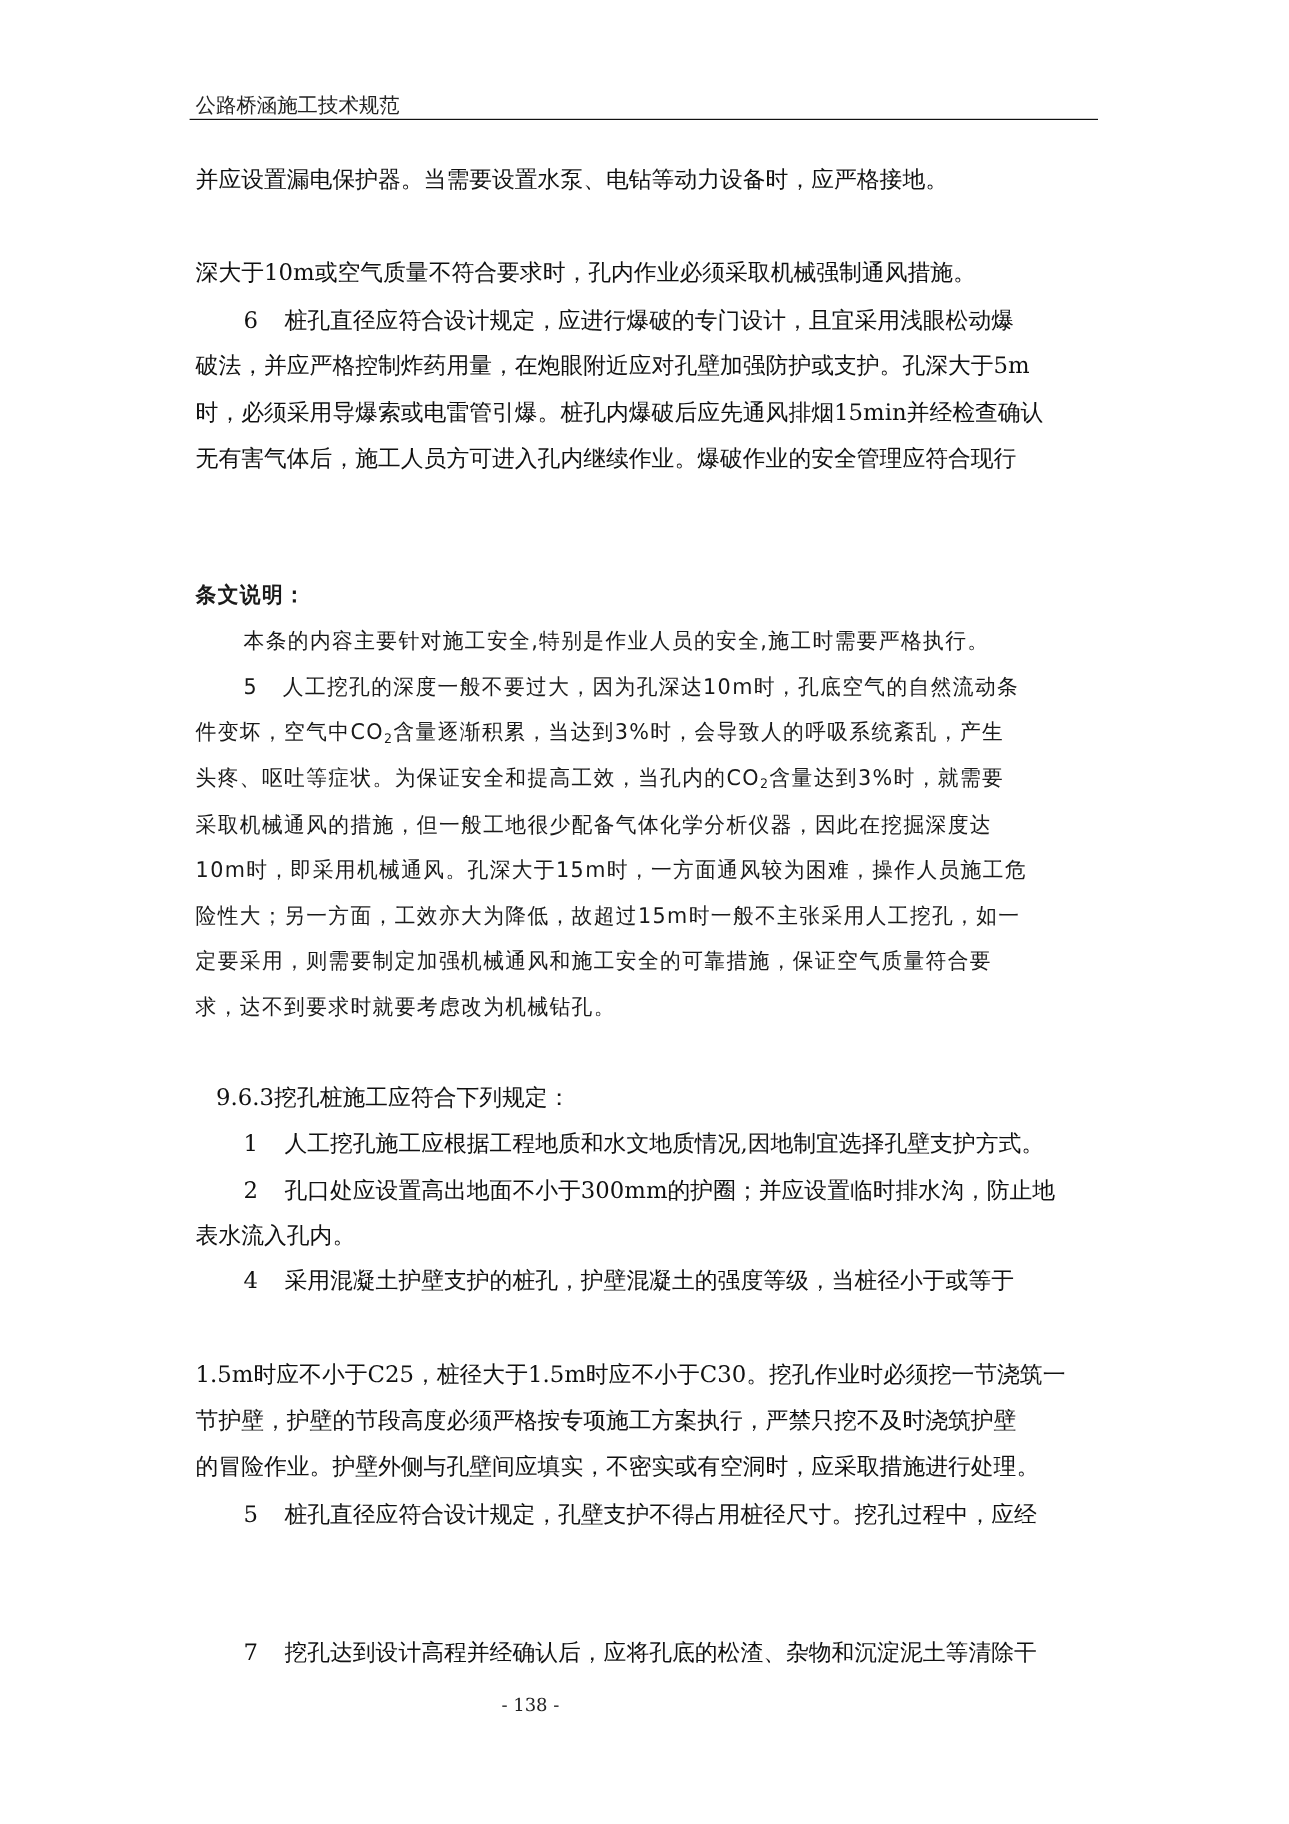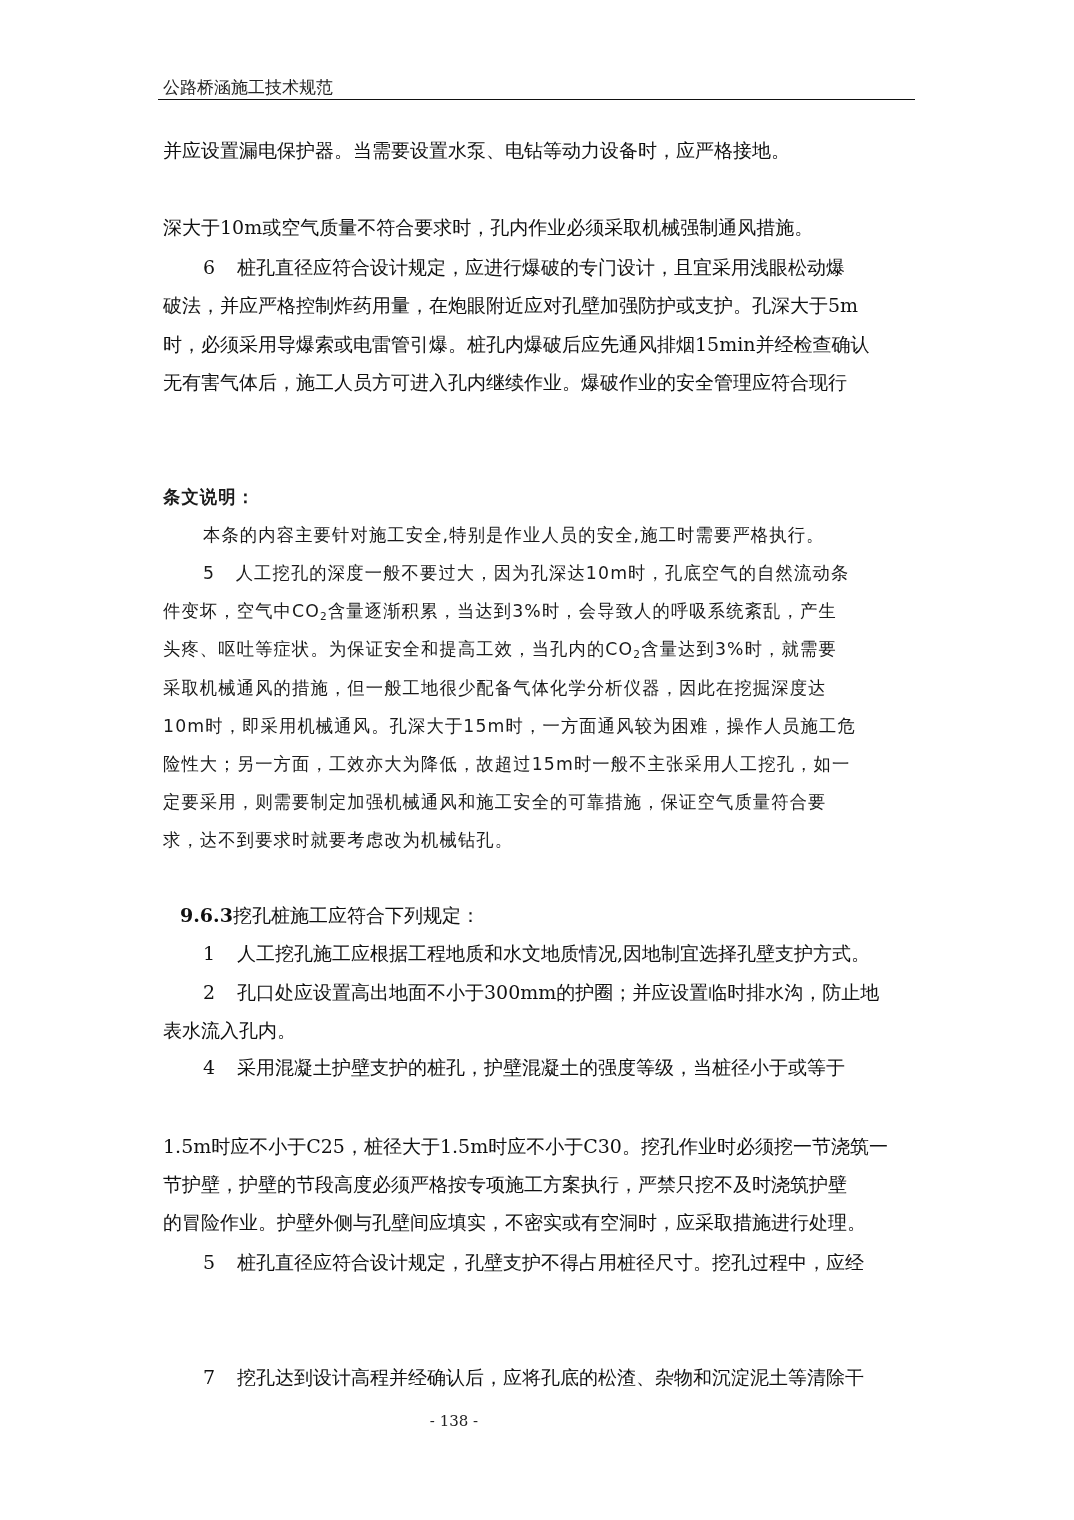--- a/index.html
+++ b/index.html
@@ -55,25 +55,25 @@
       transform-origin: left center;
     }
     .comm-title {
       font-weight: bold;
       font-size: 18px;
     }
     .clause-num {
       display: inline-block;
       width: 34px;
     }
-    .bold-num { font-weight: bold; }
+    .bold-num { font-weight: normal; }
     sub { font-size: 11px; vertical-align: -3px; }
     .page-number {
       position: absolute;
-      left: 12px;
+      left: 0;
       width: 884px;
       top: 1412px;
       text-align: center;
       font-size: 15px;
       color: #222;
     }
   </style>
 </head>
 <body>
 

